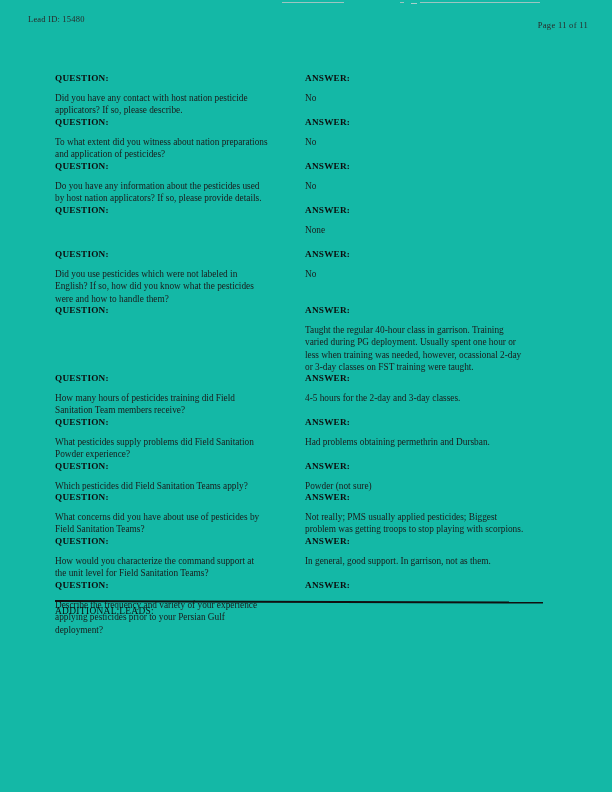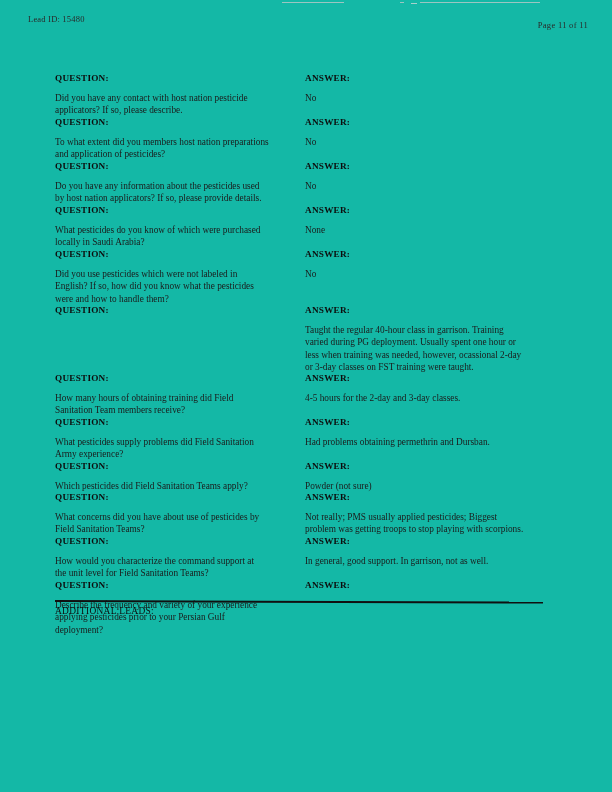--- a/index.html
+++ b/index.html
@@ -142,21 +142,21 @@
 applicators?  If so, please describe.</div>
         </div>
         <div class="qa-col-answer">
           <div class="qa-label">ANSWER:</div>
           <div class="qa-text">No</div>
         </div>
       </div>
       <div class="qa-row" style="top: 44px;">
         <div class="qa-col-question">
           <div class="qa-label">QUESTION:</div>
-          <div class="qa-text">To what extent did you members host nation preparations
+          <div class="qa-text">To what extent did you witness about nation preparations
 and application of pesticides?</div>
         </div>
         <div class="qa-col-answer">
           <div class="qa-label">ANSWER:</div>
           <div class="qa-text">No</div>
         </div>
       </div>
       <div class="qa-row" style="top: 88px;">
         <div class="qa-col-question">
           <div class="qa-label">QUESTION:</div>
@@ -164,22 +164,20 @@
 by host nation applicators?  If so, please provide details.</div>
         </div>
         <div class="qa-col-answer">
           <div class="qa-label">ANSWER:</div>
           <div class="qa-text">No</div>
         </div>
       </div>
       <div class="qa-row" style="top: 132px;">
         <div class="qa-col-question">
           <div class="qa-label">QUESTION:</div>
-          <div class="qa-text">What pesticides do you know of which were purchased
-locally in Saudi Arabia?</div>
         </div>
         <div class="qa-col-answer">
           <div class="qa-label">ANSWER:</div>
           <div class="qa-text">None</div>
         </div>
       </div>
       <div class="qa-row" style="top: 176px;">
         <div class="qa-col-question">
           <div class="qa-label">QUESTION:</div>
           <div class="qa-text">Did you use pesticides which were not labeled in
@@ -199,33 +197,33 @@
           <div class="qa-label">ANSWER:</div>
           <div class="qa-text">Taught the regular 40-hour class in garrison.  Training
 varied during PG deployment.  Usually spent one hour or
 less when training was needed, however, ocassional 2-day
 or 3-day classes on FST training were taught.</div>
         </div>
       </div>
       <div class="qa-row" style="top: 300px;">
         <div class="qa-col-question">
           <div class="qa-label">QUESTION:</div>
-          <div class="qa-text">How many hours of obtaining training did Field
+          <div class="qa-text">How many hours of pesticides training did Field
 Sanitation Team members receive?</div>
         </div>
         <div class="qa-col-answer">
           <div class="qa-label">ANSWER:</div>
           <div class="qa-text">4-5 hours for the 2-day and 3-day classes.</div>
         </div>
       </div>
       <div class="qa-row" style="top: 344px;">
         <div class="qa-col-question">
           <div class="qa-label">QUESTION:</div>
           <div class="qa-text">What pesticides supply problems did Field Sanitation
-Army experience?</div>
+Powder experience?</div>
         </div>
         <div class="qa-col-answer">
           <div class="qa-label">ANSWER:</div>
           <div class="qa-text">Had problems obtaining permethrin and Dursban.</div>
         </div>
       </div>
       <div class="qa-row" style="top: 388px;">
         <div class="qa-col-question">
           <div class="qa-label">QUESTION:</div>
           <div class="qa-text">Which pesticides did Field Sanitation Teams apply?</div>
@@ -248,21 +246,21 @@
         </div>
       </div>
       <div class="qa-row" style="top: 463px;">
         <div class="qa-col-question">
           <div class="qa-label">QUESTION:</div>
           <div class="qa-text">How would you characterize the command support at
 the unit level for Field Sanitation Teams?</div>
         </div>
         <div class="qa-col-answer">
           <div class="qa-label">ANSWER:</div>
-          <div class="qa-text">In general, good support.  In garrison, not as well.</div>
+          <div class="qa-text">In general, good support.  In garrison, not as them.</div>
         </div>
       </div>
       <div class="qa-row" style="top: 507px;">
         <div class="qa-col-question">
           <div class="qa-label">QUESTION:</div>
           <div class="qa-text">Describe the frequency and variety of your experience
 applying pesticides prior to your Persian Gulf
 deployment?</div>
         </div>
         <div class="qa-col-answer">

